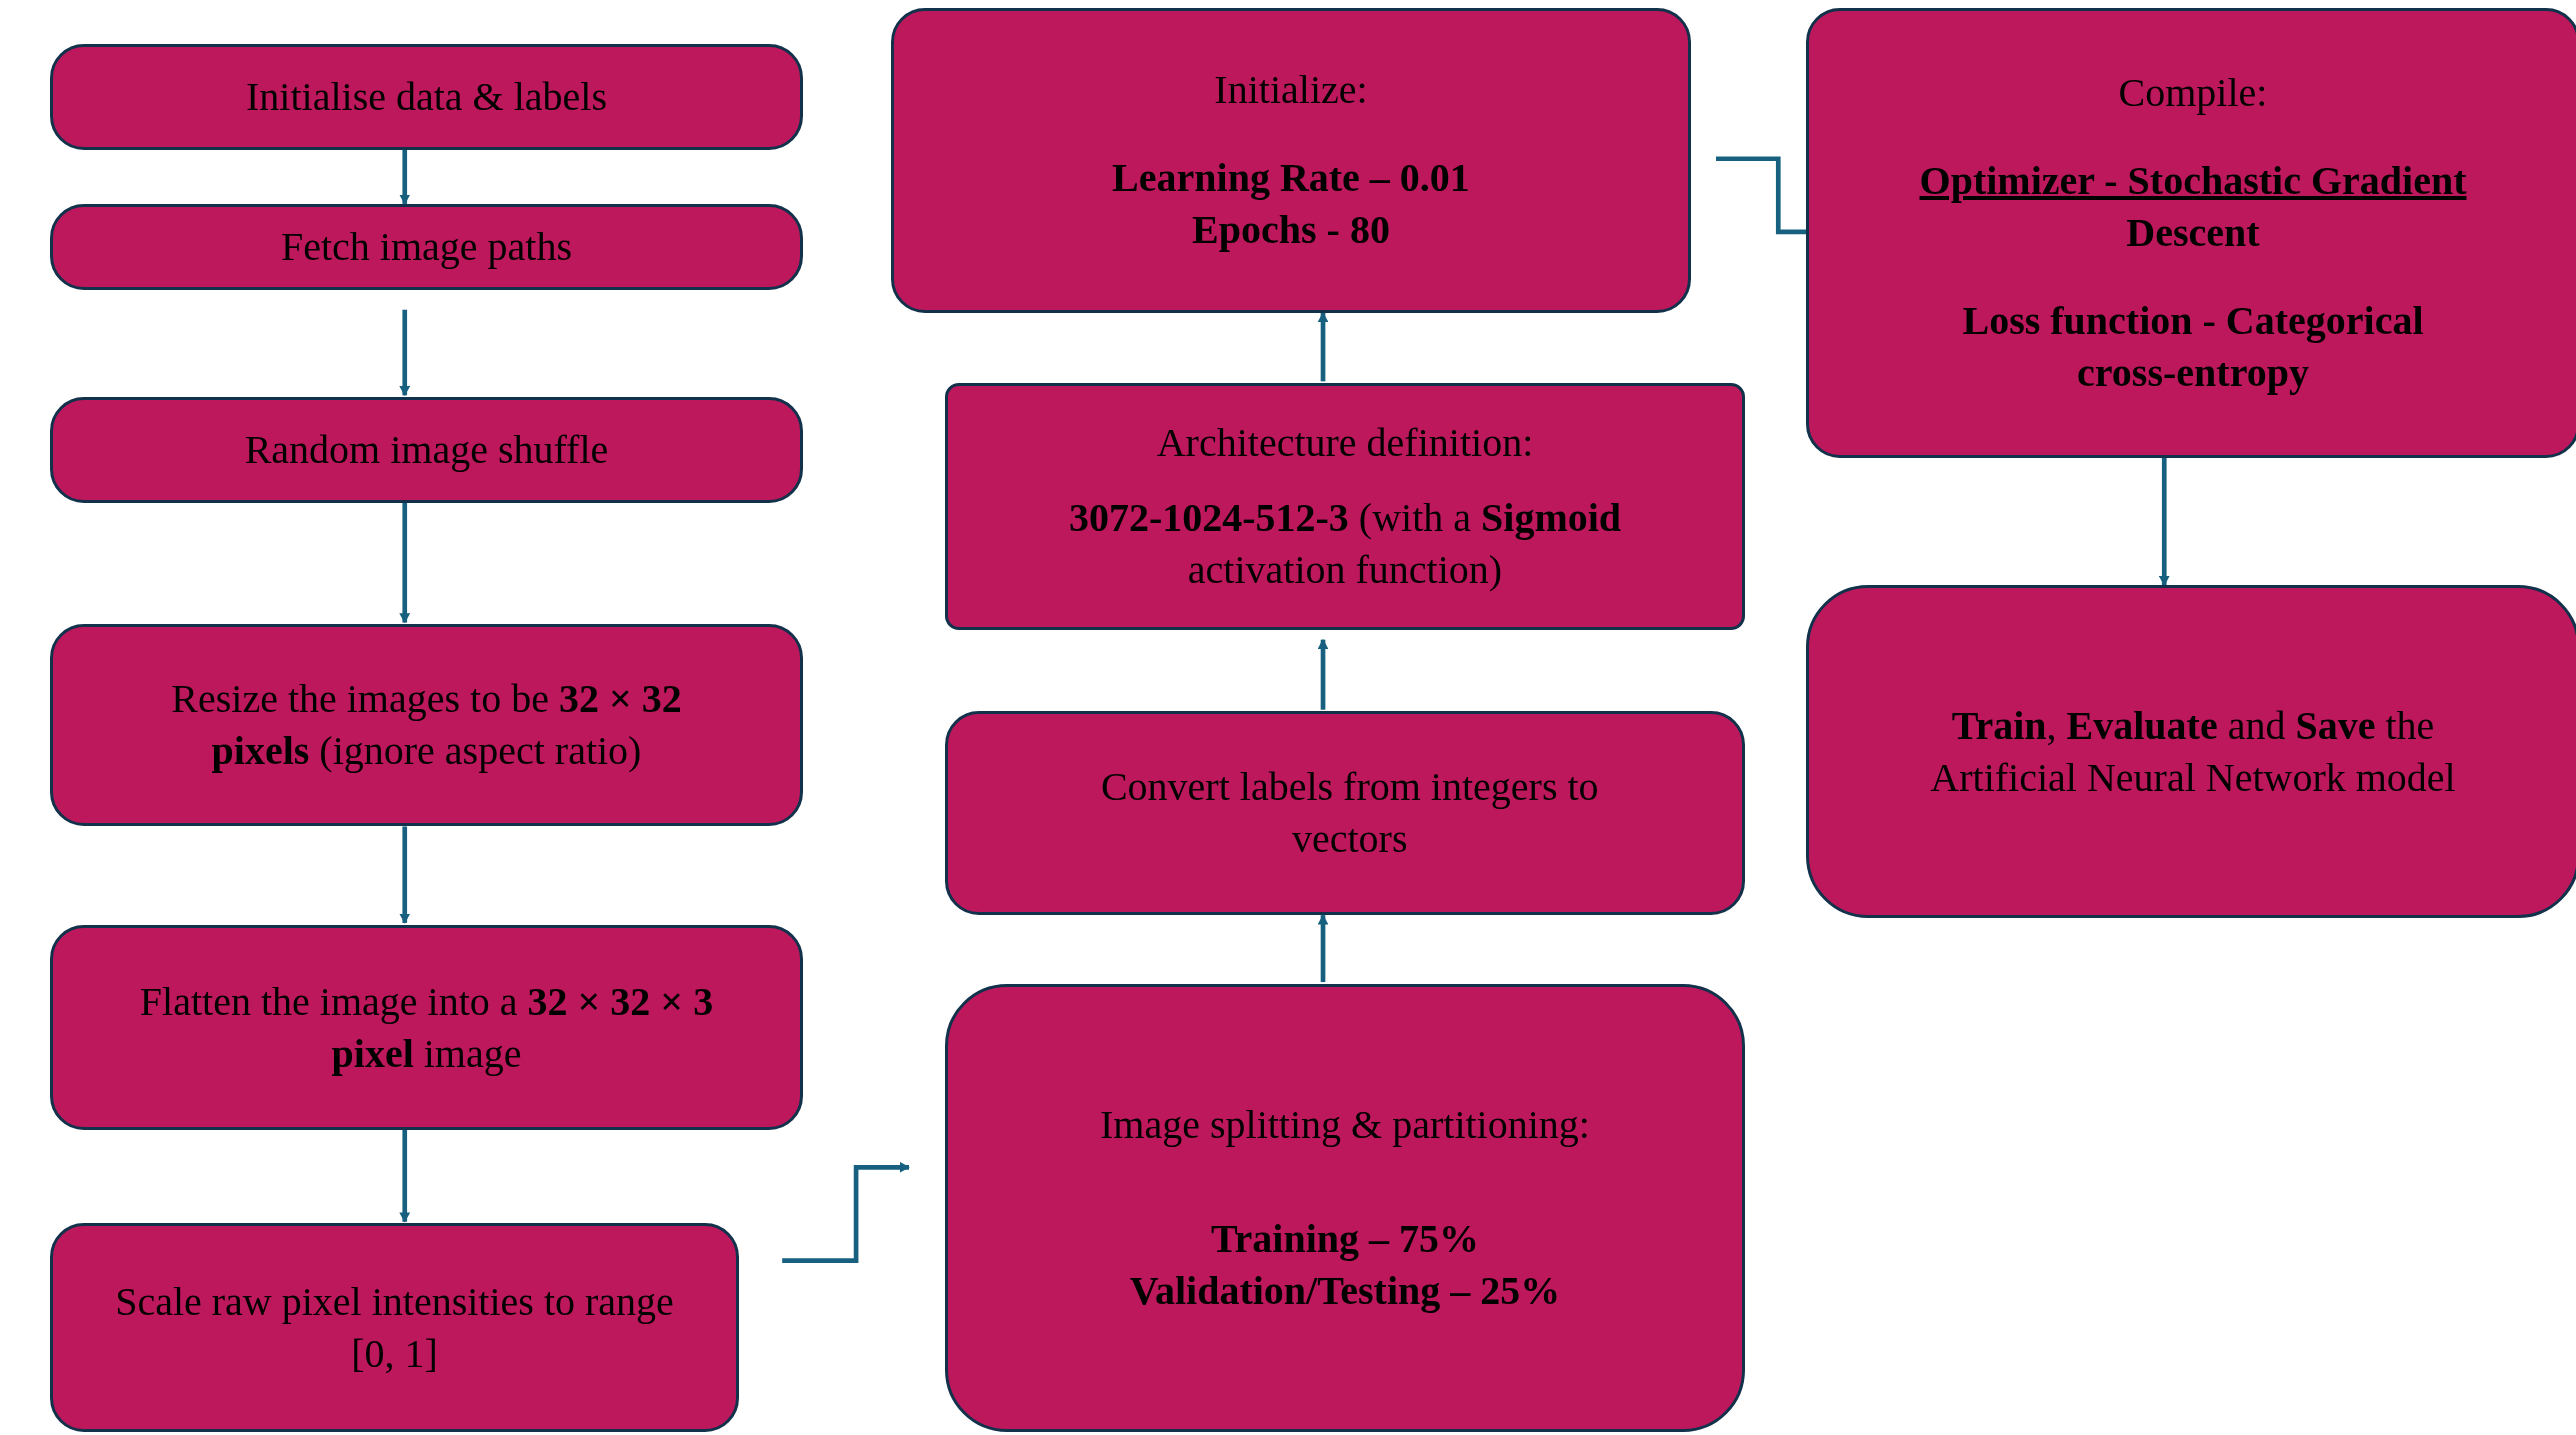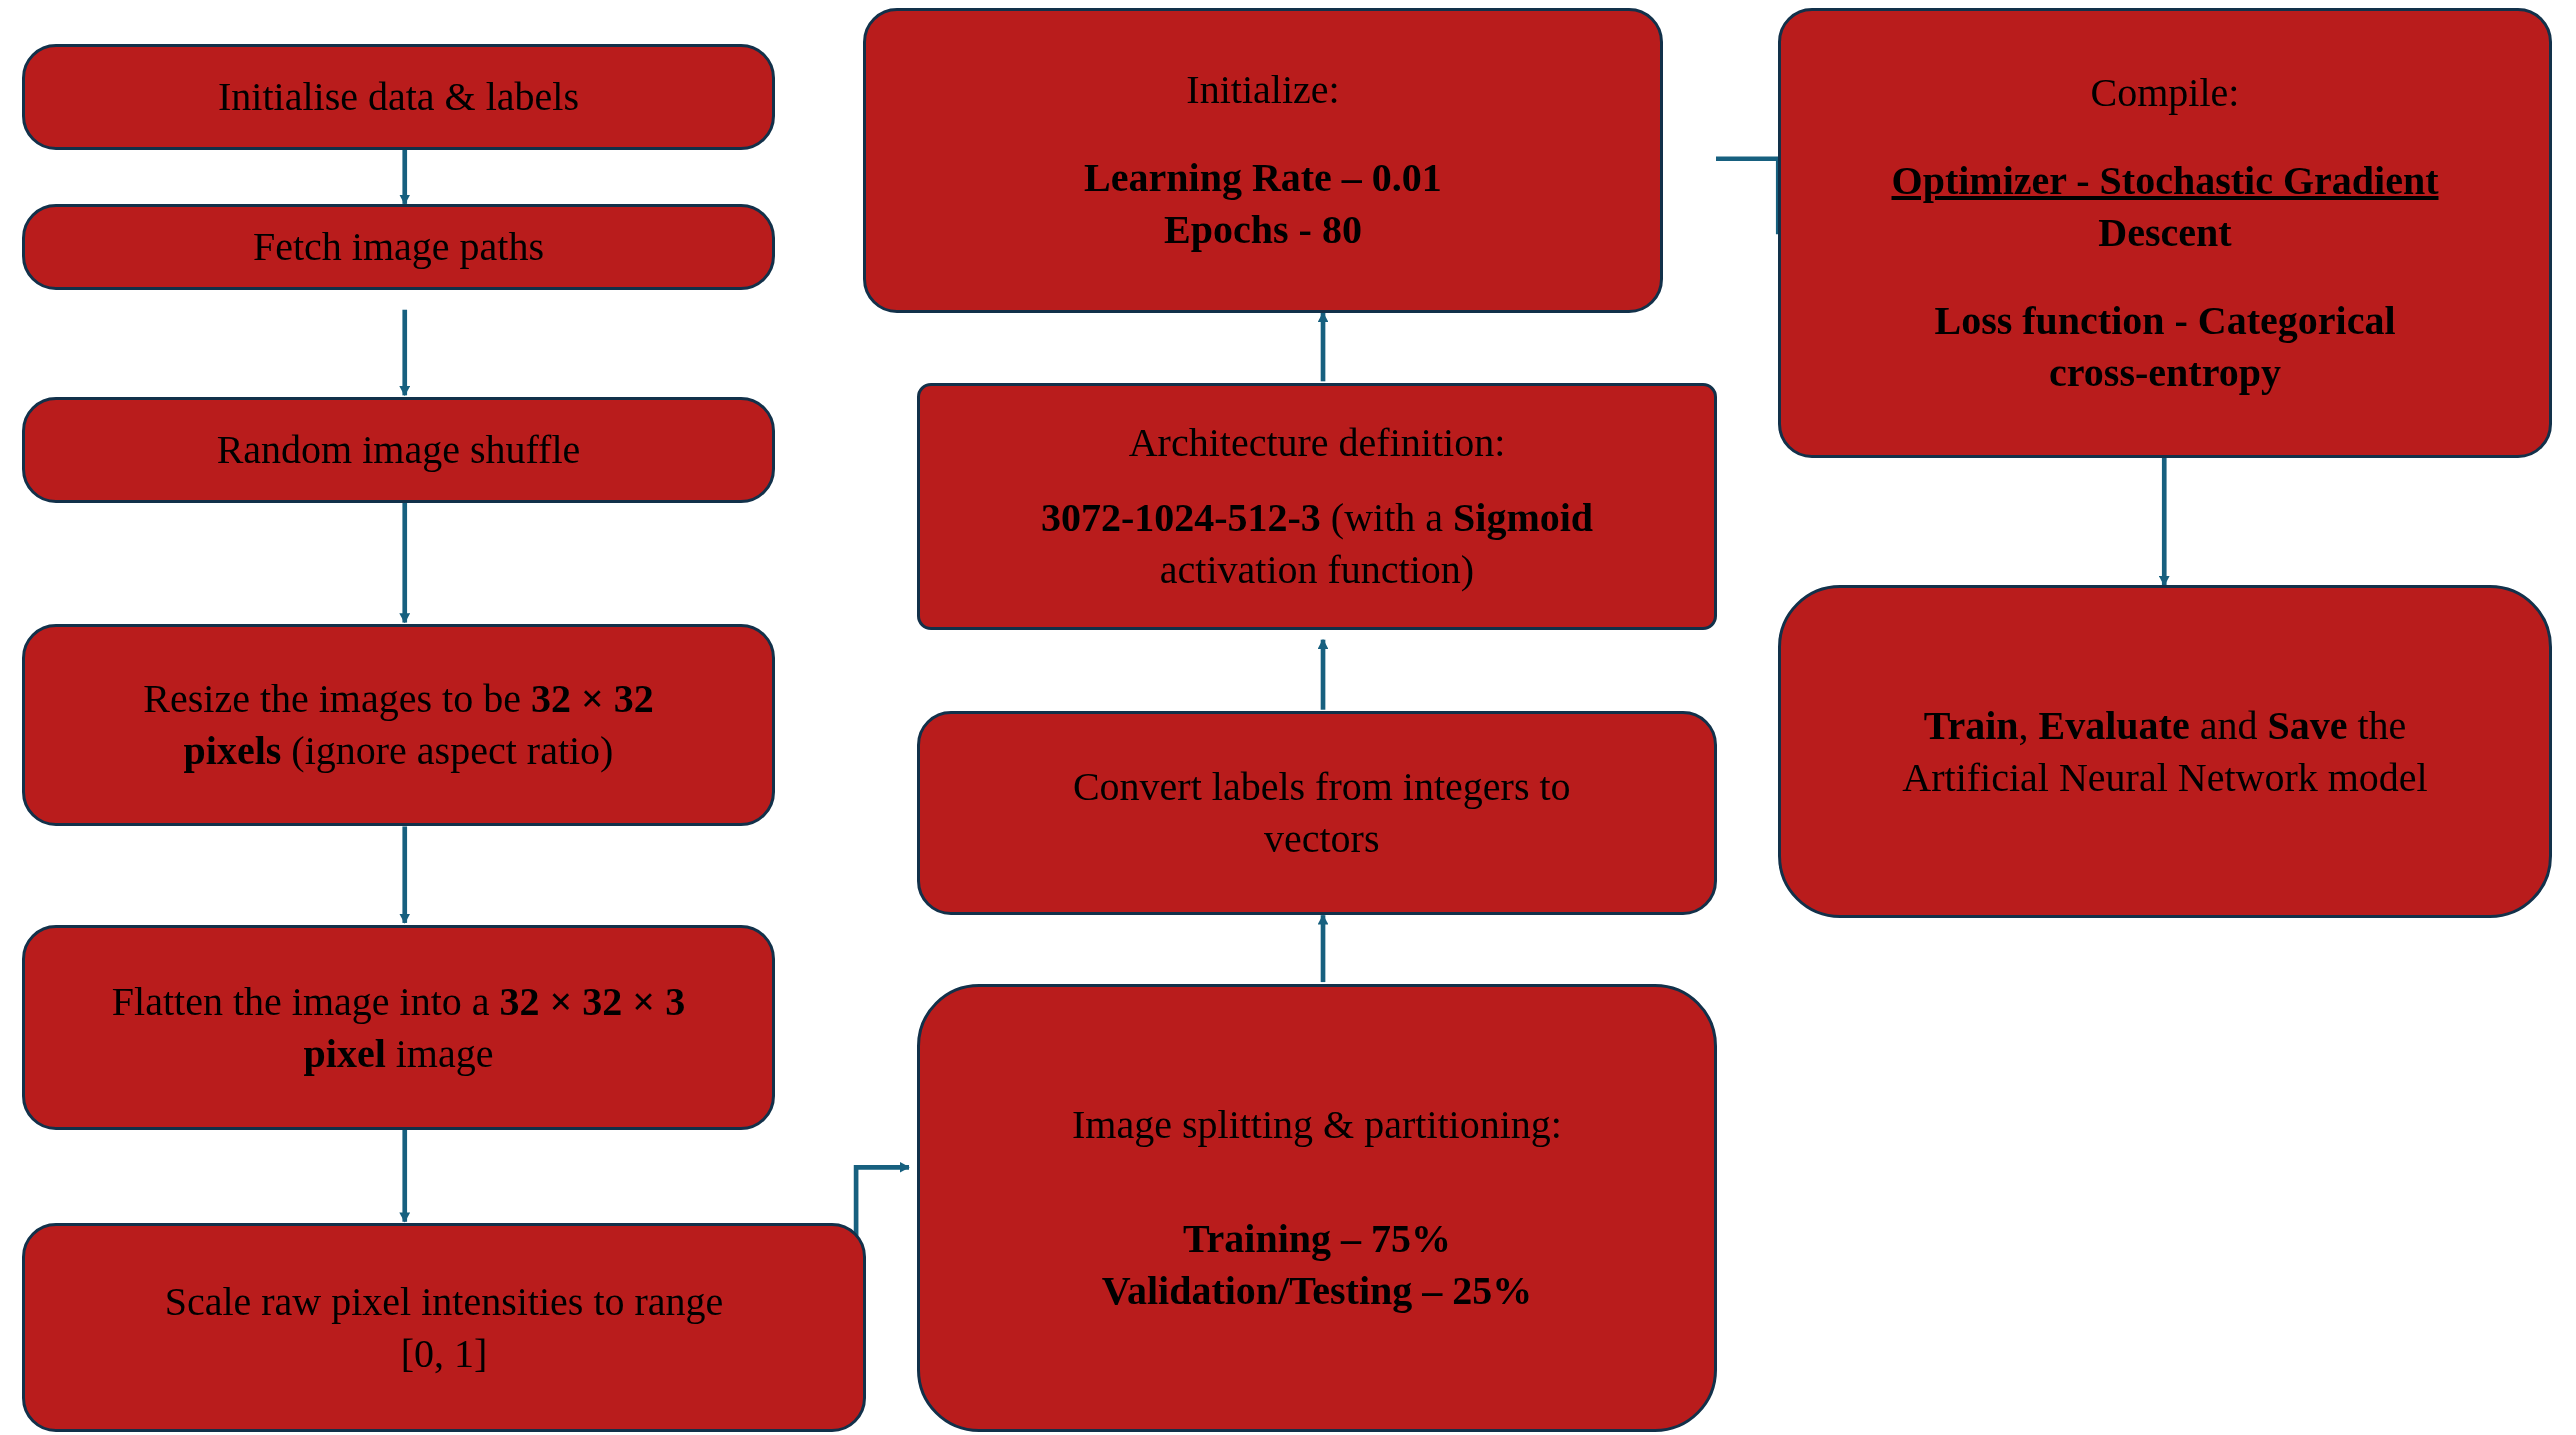--- a/index.html
+++ b/index.html
@@ -18,31 +18,32 @@
     position: absolute;
     left: 0; top: 0;
     width: 2576px;
     height: 1435px;
   }
   .node {
     position: absolute;
     box-sizing: border-box;
     border: 3.9px solid #12314a;
     border-radius: 34px;
-    background: #b91c1c;
+    background: #be185d;
     display: flex;
     flex-direction: column;
     align-items: center;
     justify-content: center;
     text-align: center;
     color: #000000;
     font-size: 40px;
     line-height: 1.30;
     padding: 7.8px 26.5px;
     z-index: 2;
+    margin-left: 28px;
   }
   .node.bigradius { border-radius: 62px; }
   .node .line { display: block; white-space: nowrap; }
   .node b { font-weight: bold; }
   .node .gap { display: block; height: 36px; }
   .node .gap-sm { display: block; height: 23px; }
   .node .gap-lg { display: block; height: 62px; }
   svg.wires {
     position: absolute;
     left: 0; top: 0;
@@ -104,21 +105,21 @@
   <div class="node" style="left:22px; top:624px; width:753px; height:202px;">
     <span class="line"><span>Resize the images to be </span><b>32 × 32</b></span>
     <span class="line"><b>pixels</b><span> (ignore aspect ratio)</span></span>
   </div>
 
   <div class="node" style="left:22px; top:925px; width:753px; height:205px;">
     <span class="line"><span>Flatten the image into a </span><b>32 × 32 × 3</b></span>
     <span class="line"><b>pixel</b><span> image</span></span>
   </div>
 
-  <div class="node" style="left:22px; top:1223px; width:844px; height:209px;">
+  <div class="node" style="left:22px; top:1223px; width:689px; height:209px;">
     <span class="line">Scale raw pixel intensities to range</span>
     <span class="line">[0, 1]</span>
   </div>
 
   <div class="node" style="left:863px; top:7.8px; width:800px; height:305px;">
     <span class="line">Initialize:</span>
     <span class="gap"></span>
     <span class="line" style="font-weight:bold;">Learning Rate – 0.01</span>
     <span class="line" style="font-weight:bold;">Epochs - 80</span>
   </div>

